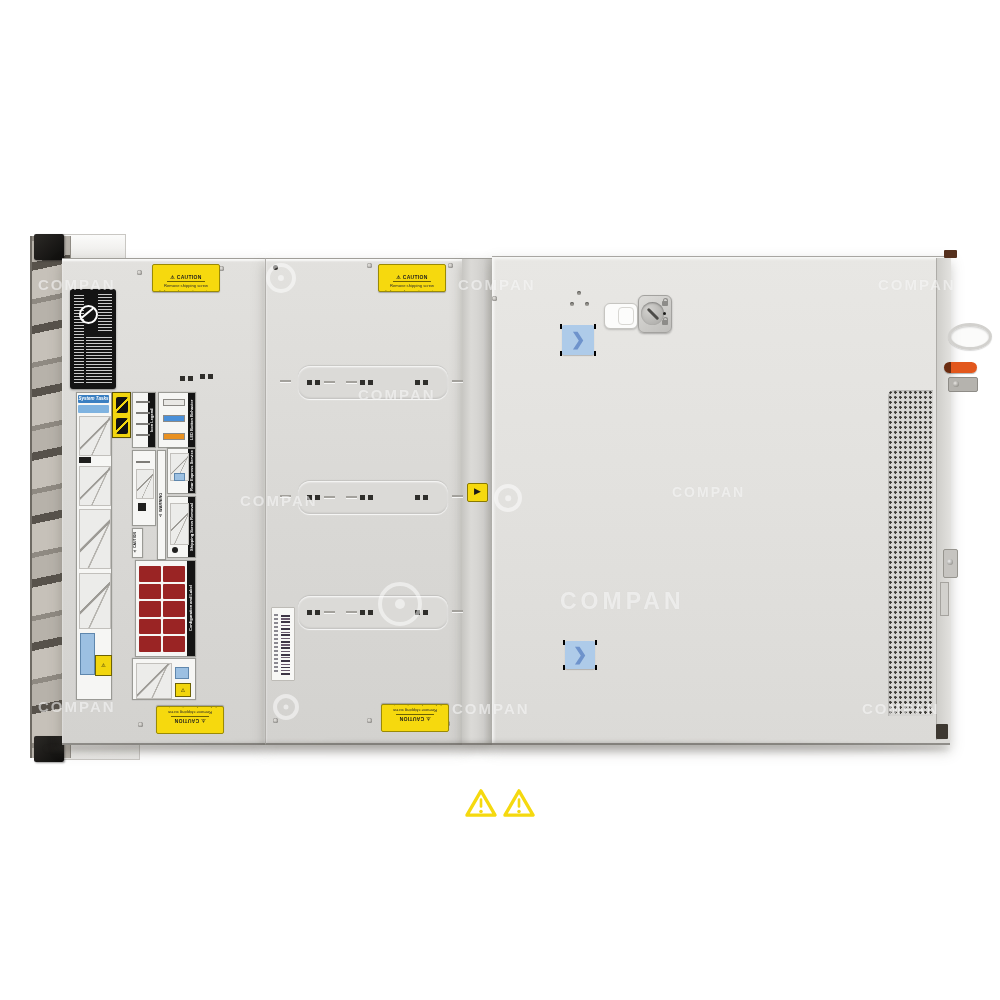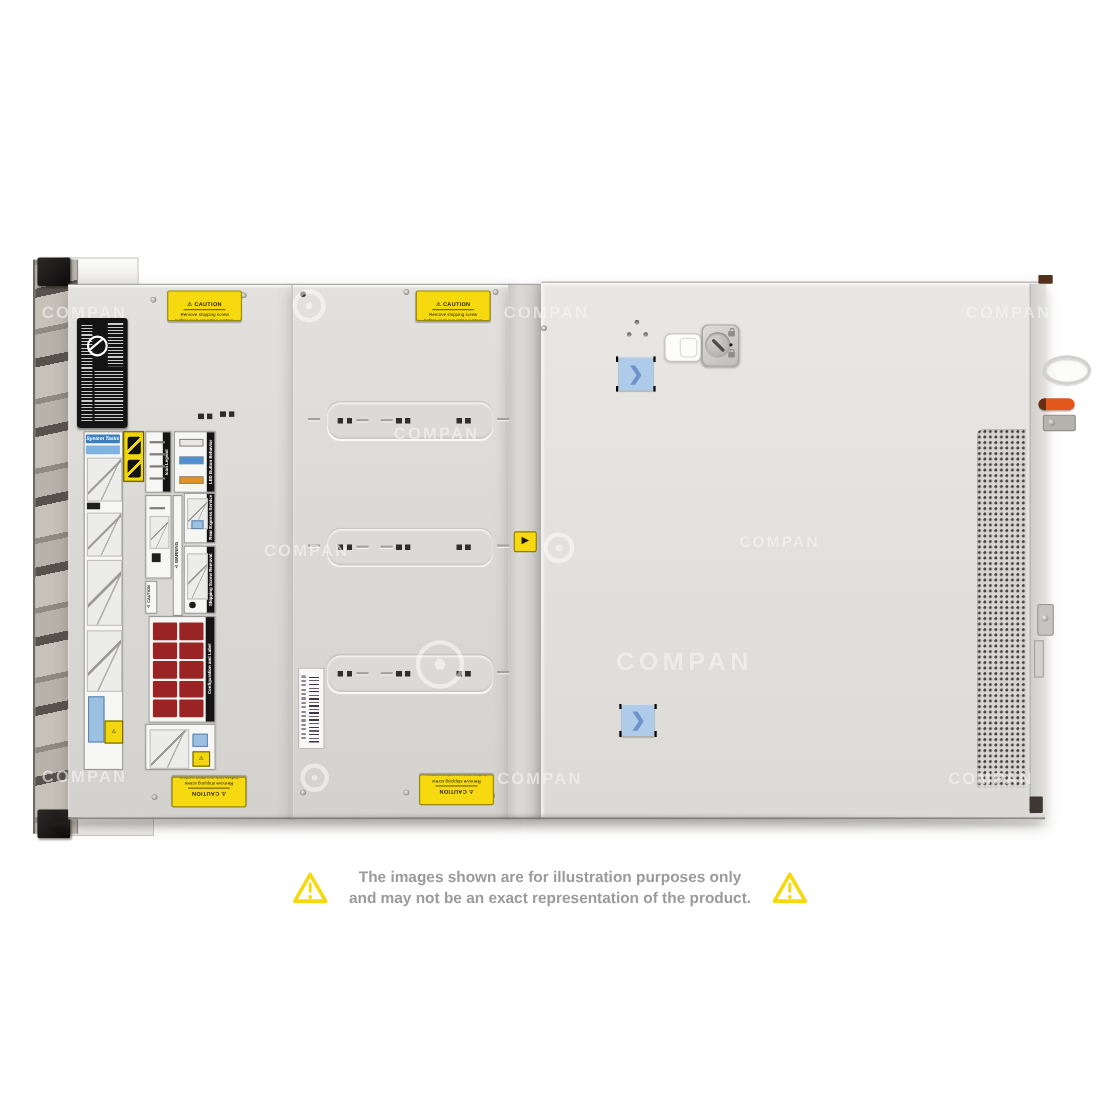--- a/index.html
+++ b/index.html
@@ -381,22 +381,18 @@
 <div class="abs gmark" style="left:494px;top:484px;width:20px;height:20px;"></div>
 <div class="abs gmark" style="left:378px;top:582px;width:36px;height:36px;"></div>
 <div class="abs gmark" style="left:273px;top:694px;width:18px;height:18px;"></div>
 
 <div class="abs disclaimer">
   <svg class="tri-icon" width="34" height="30" viewBox="0 0 36 32">
     <path d="M18 3 L33 29 L3 29 Z" fill="none" stroke="#F5D90F" stroke-width="3.5" stroke-linejoin="round"></path>
     <rect x="16.6" y="11" width="2.8" height="10" rx="1.4" fill="#F5D90F"></rect>
     <circle cx="18" cy="25" r="1.9" fill="#F5D90F"></circle>
   </svg>
-  <div class="disc-text">
-    <div>The images shown are for illustration purposes only</div>
-    <div>and may not be an exact representation of the product.</div>
-  </div>
   <svg class="tri-icon" width="34" height="30" viewBox="0 0 36 32">
     <path d="M18 3 L33 29 L3 29 Z" fill="none" stroke="#F5D90F" stroke-width="3.5" stroke-linejoin="round"></path>
     <rect x="16.6" y="11" width="2.8" height="10" rx="1.4" fill="#F5D90F"></rect>
     <circle cx="18" cy="25" r="1.9" fill="#F5D90F"></circle>
   </svg>
 </div>
 
 </body></html>

